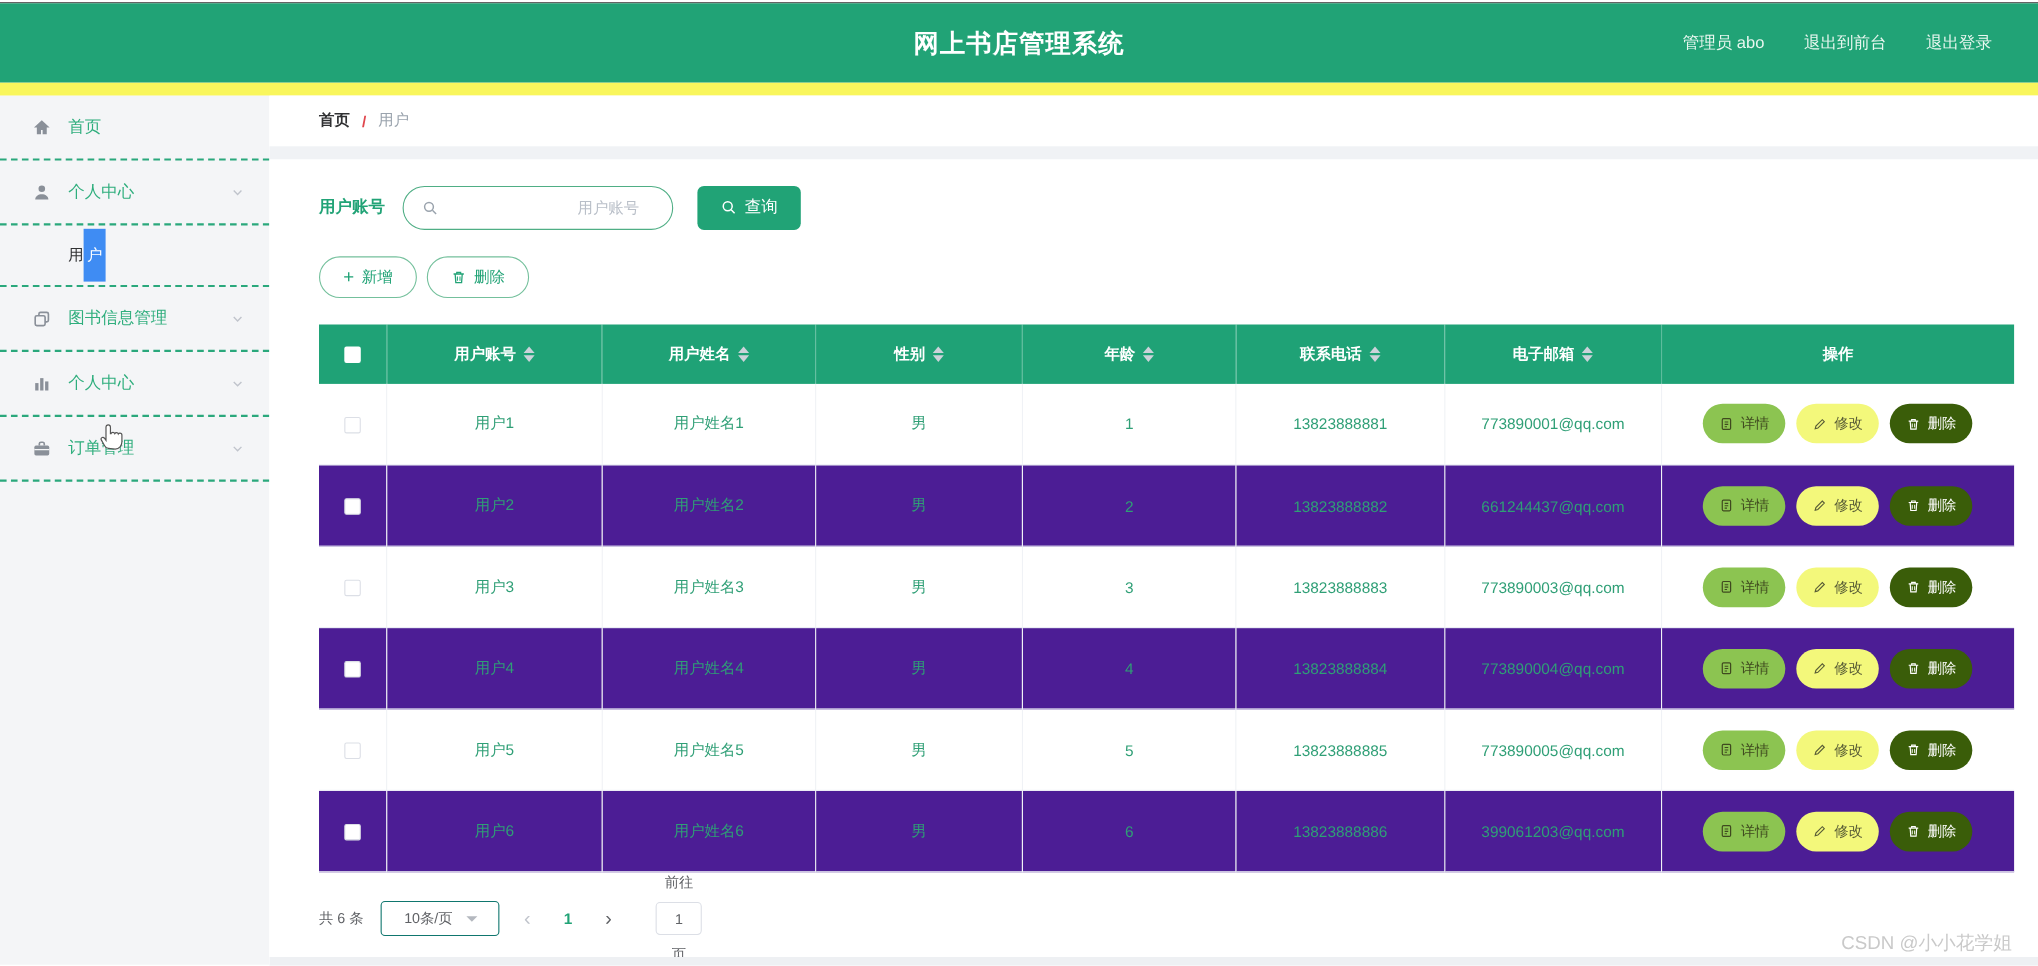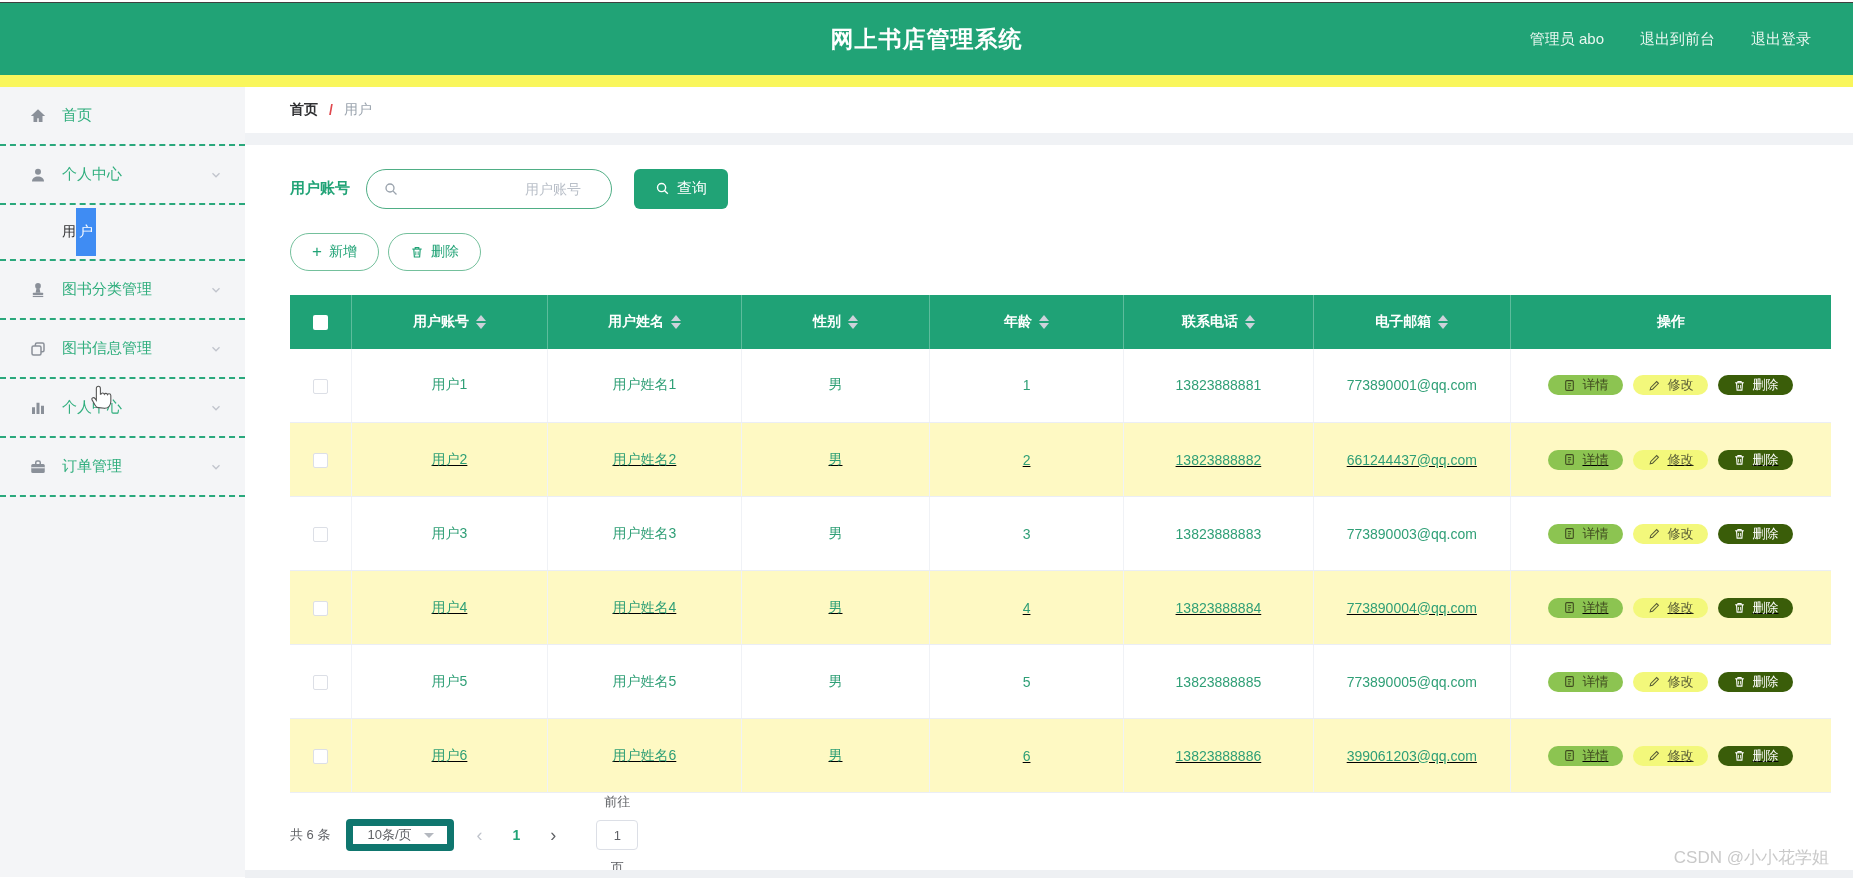--- a/index.html
+++ b/index.html
@@ -58,44 +58,44 @@
   .plus-glyph { font-size:17px; line-height:1; }
 
   
   table.user-table { margin-top:24px; width:100%; border-collapse:collapse; table-layout:fixed; }
   .user-table thead th { background:#1fa276; color:#fff; height:54px; font-size:14px; font-weight:bold;
                          border-right:1px solid rgba(255,255,255,0.28); text-align:center; }
   .user-table thead th:last-child { border-right:none; }
   .user-table tbody td { height:74px; text-align:center; color:#2f9f76; font-size:14px;
                          border-bottom:1px solid #ebeef5; border-right:1px solid #f0f2f6; }
   .user-table tbody td:last-child { border-right:none; }
-  .user-table tbody tr.stripe { background:#fef9c3;text-decoration:underline; }
+  .user-table tbody tr.stripe { background:#4c1d95; }
 
   .th-inner { display:inline-flex; align-items:center; gap:7px; }
   .sort { display:inline-flex; flex-direction:column; gap:2px; }
   .sort i { display:block; width:0; height:0; border-left:5px solid transparent; border-right:5px solid transparent; }
   .sort .up { border-bottom:6px solid #ccd2da; }
   .sort .down { border-top:6px solid #ccd2da; }
 
   .cb { width:15px; height:15px; display:inline-block; border-radius:2px; vertical-align:middle; }
   .cb.header { background:#ffffff; }
   .cb.row { background:#fff; border:1px solid #dcdfe6; cursor:pointer; }
 
   .op-cell { display:flex; gap:10px; justify-content:center; align-items:center; }
-  .act { height:20px; padding:0 15px; border-radius:18px; border:none; font-size:13px;
+  .act { height:36px; padding:0 15px; border-radius:18px; border:none; font-size:13px;
          display:inline-flex; align-items:center; gap:6px; cursor:pointer; font-family:inherit; }
   .act .b-icon { display:inline-flex; }
   .act.detail { background:#8cc451; color:#3f4a1f; }
   .act.edit   { background:#f3f87b; color:#585c36; }
   .act.del    { background:#3a5d09; color:#ffffff; }
 
   
   .pagination { display:flex; align-items:center; color:#606266; font-size:13px; }
   .total-text { margin-right:16px; }
-  .size-select { width:108px; height:32px; border:7px solid #0f766e; border-radius:4px; background:#fff;
+  .size-select { width:108px; height:32px; border:1px solid #0f766e; border-radius:4px; background:#fff;
                  display:inline-flex; align-items:center; justify-content:center; gap:12px; cursor:pointer; }
   .size-select .sel-caret { width:0; height:0; border-left:5px solid transparent; border-right:5px solid transparent;
                             border-top:5px solid #b4b8bf; }
   .pg-prev { margin-left:22px; color:#c0c4cc; font-size:18px; cursor:pointer; }
   .pg-num  { margin-left:30px; color:#21a376; font-weight:bold; font-size:14px; cursor:pointer; }
   .pg-next { margin-left:30px; color:#606266; font-size:18px; cursor:pointer; }
   .goto { display:inline-flex; align-items:center; margin-left:40px; gap:9px;flex-direction:column; }
   .goto-input { width:42px; height:30px; border:1px solid #dcdfe6; border-radius:4px; text-align:center;
                 font-size:13px; color:#606266; outline:none; font-family:inherit; }
 
@@ -140,36 +140,20 @@
         <span>个人中心</span>
         <span class="chev">
           <svg width="14" height="14" viewBox="0 0 24 24">
             <path d="M6 9l6 6 6-6" fill="none" stroke="currentColor" stroke-width="2.2"></path>
           </svg>
         </span>
       </div>
       <div class="side-sub">
         <span>用</span>
         <span class="sel">户</span>
-      </div>
-      <div class="side-item">
-        <span class="s-icon">
-          <svg width="18" height="18" viewBox="0 0 24 24">
-            <circle cx="12" cy="6.5" r="3.8" fill="currentColor"></circle>
-            <path d="M10 9.5h4l1.2 6H8.8z" fill="currentColor"></path>
-            <rect x="5" y="15.5" width="14" height="3" rx="1" fill="currentColor"></rect>
-            <rect x="5" y="19.8" width="14" height="1.6" fill="currentColor"></rect>
-          </svg>
-        </span>
-        <span>图书分类管理</span>
-        <span class="chev">
-          <svg width="14" height="14" viewBox="0 0 24 24">
-            <path d="M6 9l6 6 6-6" fill="none" stroke="currentColor" stroke-width="2.2"></path>
-          </svg>
-        </span>
       </div>
       <div class="side-item">
         <span class="s-icon">
           <svg width="18" height="18" viewBox="0 0 24 24">
             <rect x="4" y="8" width="12" height="12" rx="2" fill="none" stroke="currentColor" stroke-width="2"></rect>
             <path d="M8.5 8V6a2 2 0 0 1 2-2H18a2 2 0 0 1 2 2v7.5a2 2 0 0 1-2 2h-2" fill="none" stroke="currentColor" stroke-width="2"></path>
           </svg>
         </span>
         <span>图书信息管理</span>
         <span class="chev">

